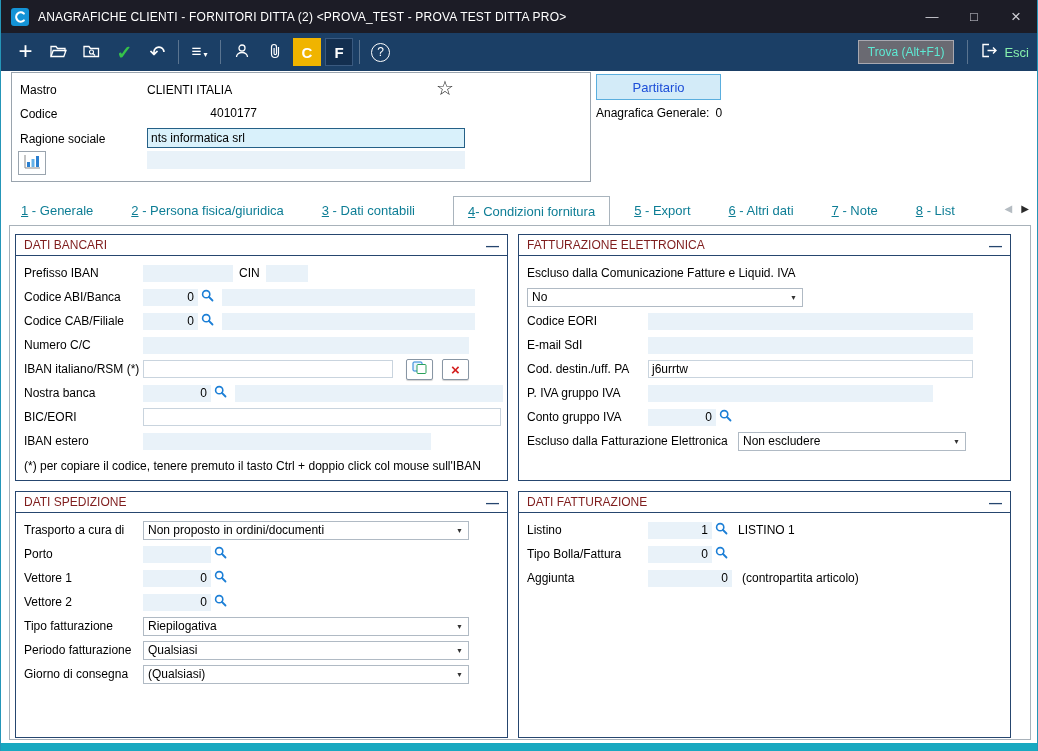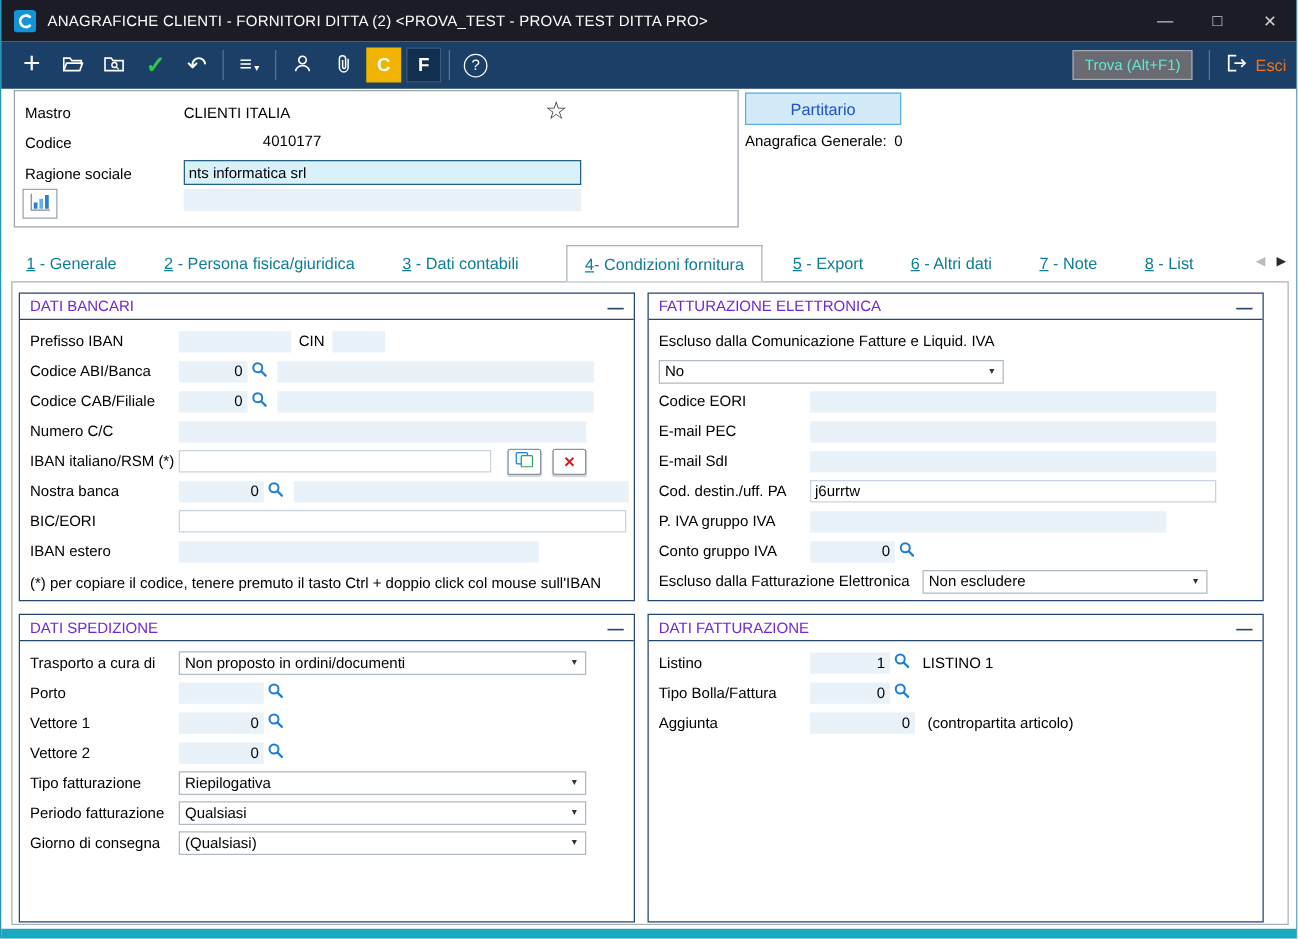--- a/index.html
+++ b/index.html
@@ -23,21 +23,21 @@
   .tbtn.undo { font-size:19px; }
   .tbtn.menu { font-size:17px; gap:2px; }
   .tbtn.menu .caret { font-size:8px; margin-top:4px; }
   .tsep { width:1px; height:24px; background:rgba(255,255,255,.28); margin:0 4px; }
   .sqletter { width:28px; height:28px; display:flex; align-items:center; justify-content:center; font-size:15px; font-weight:bold; color:#fff; border:none; margin:0 2px; cursor:default; }
   .sqletter.c { background:#f0b400; }
   .sqletter.f { background:#132f50; border:1px solid #3a5a80; }
   .helpcircle { width:19px; height:19px; border:1.5px solid #fff; border-radius:50%; display:flex; align-items:center; justify-content:center; font-size:12px; color:#fff; }
   .toolbar-right { margin-left:auto; display:flex; align-items:center; gap:9px; }
   .trova-btn { background:#6a6a72; border:1px solid #a8a8b0; color:#5eead4; font-size:12px; padding:4px 9px; font-family:"Liberation Sans",sans-serif; cursor:default; }
-  .esci-btn { background:none; border:none; color:#f97316; font-size:13px; display:flex; align-items:center; gap:6px; cursor:default; font-family:"Liberation Sans",sans-serif; }
+  .esci-btn { background:none; border:none; color:#86efac; font-size:13px; display:flex; align-items:center; gap:6px; cursor:default; font-family:"Liberation Sans",sans-serif; }
 
   
   .header-box { position:absolute; left:10px; top:72px; width:580px; height:110px; border:1px solid #9aa4ae; background:#fff; }
   .hlabel { position:absolute; font-size:12px;text-align:right; }
   .hvalue { position:absolute; font-size:12px; }
   .codice-val { left:135px; top:33px; width:110px; text-align:right; }
   .star { position:absolute; left:424px; top:3px; font-size:20px; color:#2a2a2a; cursor:default; }
   .ragione-input { position:absolute; left:135px; top:55px; width:318px; height:20px; background:#d9f1fb; border:1px solid #256087; font-family:"Liberation Sans",sans-serif; font-size:12px; padding:0 3px; }
   .ragione-line2 { position:absolute; left:135px; top:78px; width:318px; height:18px; background:#e9f2f9; }
   .chart-btn { position:absolute; left:6px; top:78px; width:28px; height:24px; background:#fff; border:1px solid #9aa4ae; display:flex; align-items:center; justify-content:center; cursor:default; }
@@ -54,21 +54,21 @@
   .tab-arrow.right { color:#2a2a2a; }
 
   
   .content { position:absolute; left:8px; top:225px; width:1022px; height:515px; border:1px solid #a8b2ba; background:#fff; z-index:1; }
   .group { position:absolute; width:493px; height:247px; border:1px solid #26466f; background:#fff; }
   .g-bancari { left:5px; top:8px; }
   .g-fattel { left:508px; top:8px; }
   .g-sped { left:5px; top:265px; }
   .g-fatt { left:508px; top:265px; }
   .ghead { height:21px; display:flex; align-items:center; padding:0 8px; border-bottom:1px solid #26466f; }
-  .gtitle { color:#6d28d9; font-size:12px; }
+  .gtitle { color:#7f1d1d; font-size:12px; }
   .gcollapse { margin-left:auto; color:#26466f; font-weight:bold; font-size:13px; cursor:default; }
   .gbody { padding-top:5px; }
   .grow { height:24px; display:flex; align-items:center; padding-left:8px; }
   .glabel { width:119px; flex-shrink:0; font-size:12px; }
   .glabelr { width:121px; flex-shrink:0; font-size:12px; }
   .glw211 { width:211px; flex-shrink:0; font-size:12px; }
   .f-light { background:#e9f2f9; height:17px; }
   .f-white { background:#fff; border:1px solid #c9d4de; height:18px; font-size:12px; line-height:16px; padding:0 3px; }
   .f-num { background:#e9f2f9; height:17px; text-align:right; padding-right:4px; font-size:12px; line-height:17px; }
   .w42{width:42px}.w55{width:55px}.w64{width:64px}.w68{width:68px}.w84{width:84px}.w90{width:90px}
@@ -297,24 +297,20 @@
           <div class="combo w276">
             <span>No</span>
             <span class="carrow">▼</span>
           </div>
         </div>
         <div class="grow">
           <span class="glabelr">Codice EORI</span>
           <div class="f-light w325"></div>
         </div>
         <div class="grow">
-          <span class="glabelr">E-mail PEC</span>
-          <div class="f-light w325"></div>
-        </div>
-        <div class="grow">
           <span class="glabelr">E-mail SdI</span>
           <div class="f-light w325"></div>
         </div>
         <div class="grow">
           <span class="glabelr">Cod. destin./uff. PA</span>
           <div class="f-white w325">j6urrtw</div>
         </div>
         <div class="grow">
           <span class="glabelr">P. IVA gruppo IVA</span>
           <div class="f-light w285"></div>

